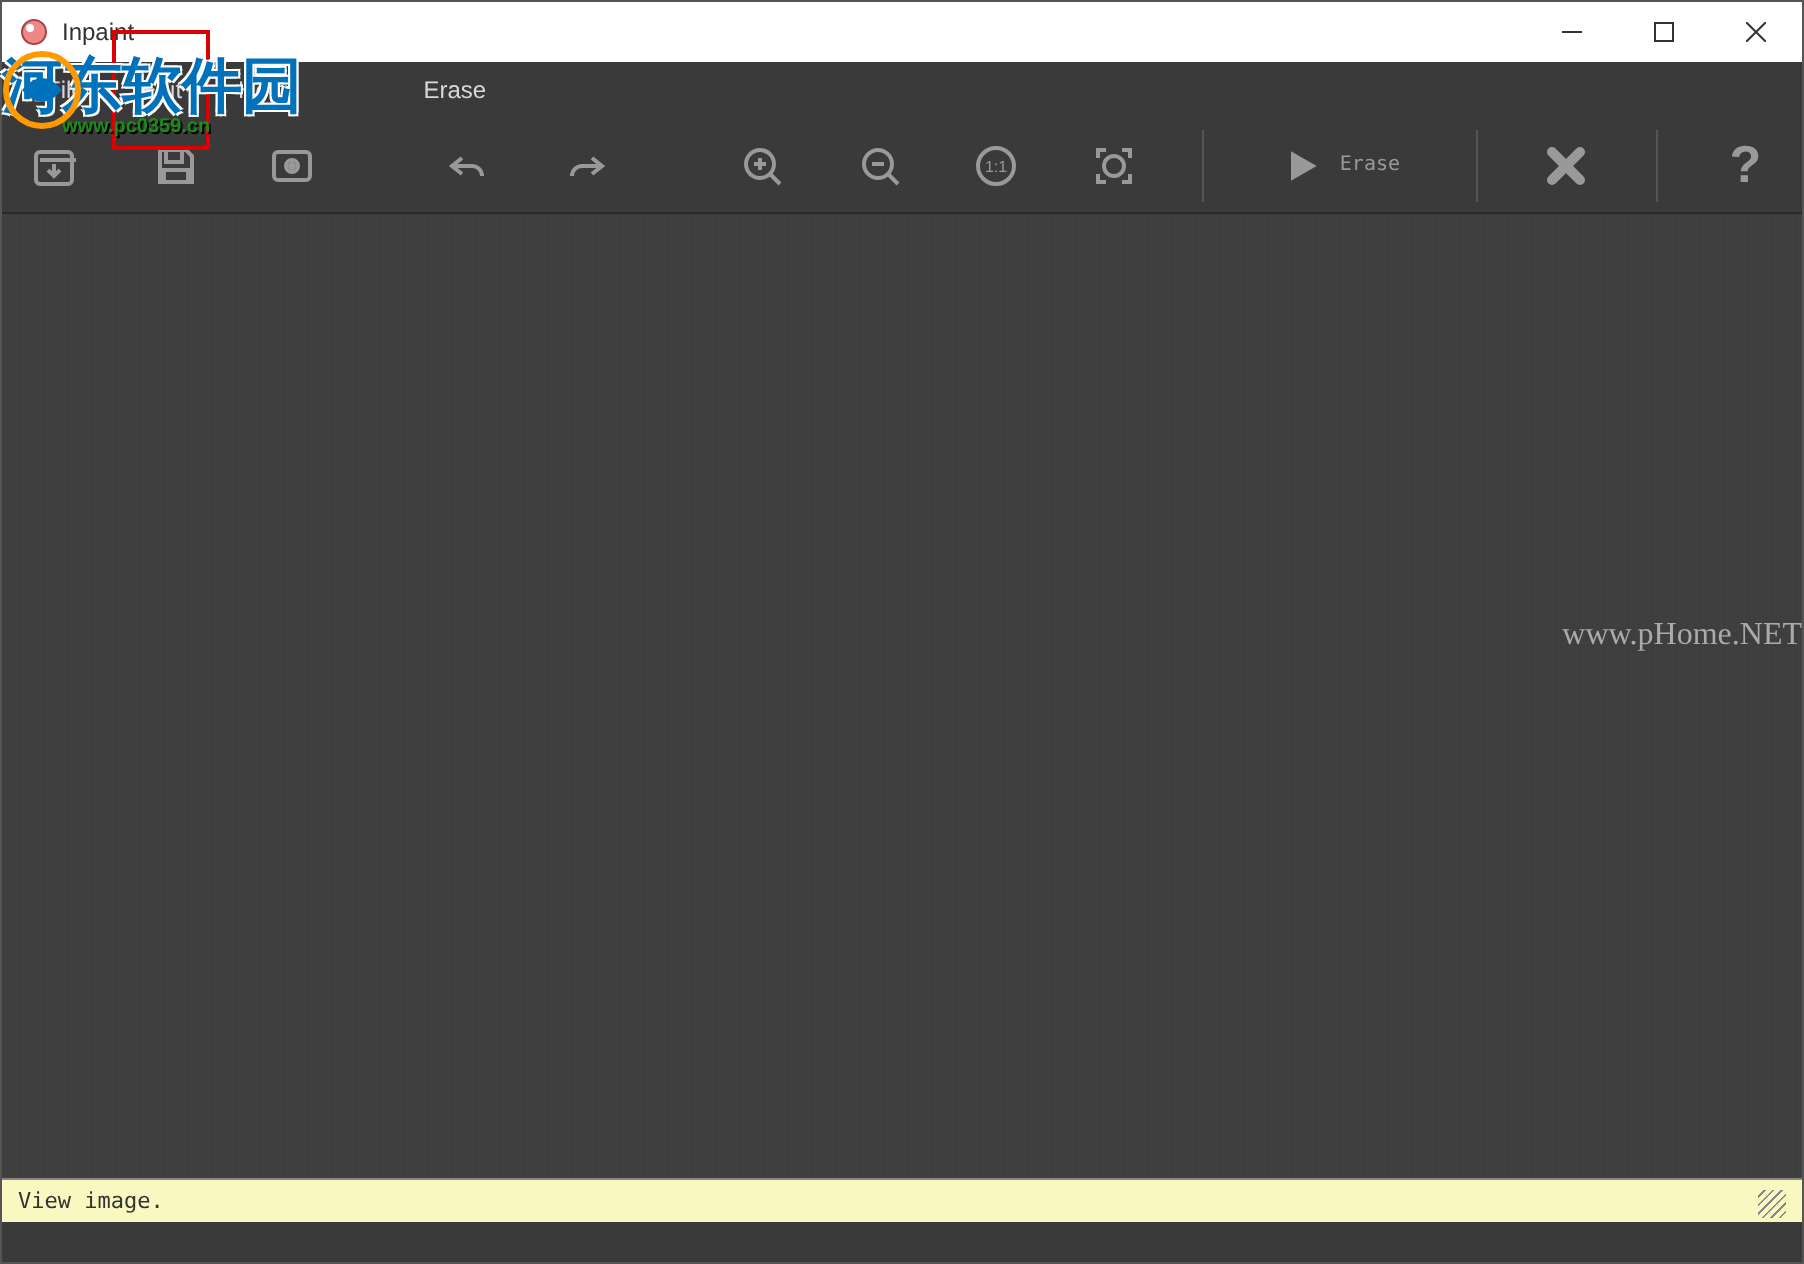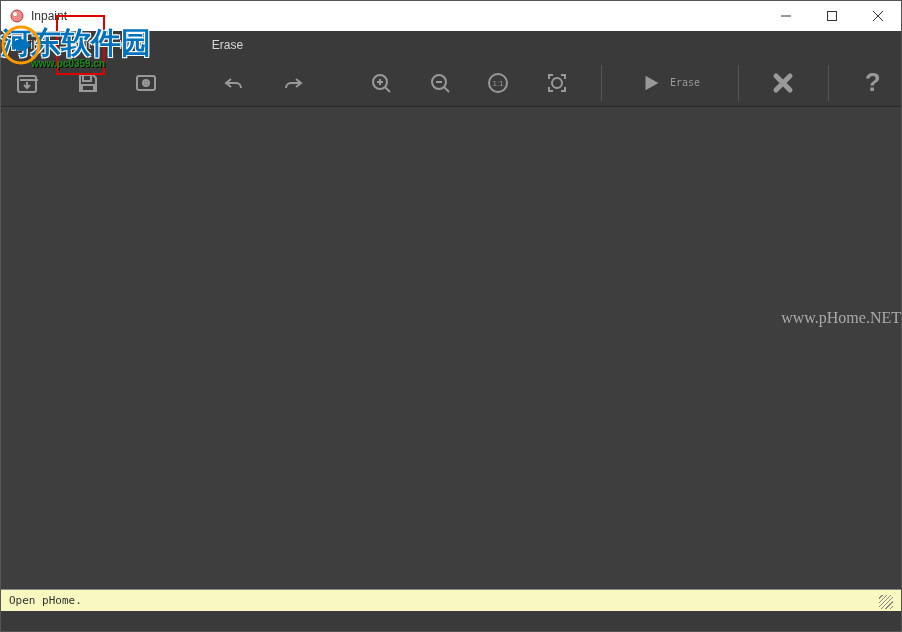--- a/index.html
+++ b/index.html
@@ -164,19 +164,19 @@
     </div>
     <div class="tb-sep"></div>
     <div class="tb-btn tb-q">?</div>
   </div>
 
   <div class="canvas">
     <div class="canvas-text">www.pHome.NET</div>
   </div>
 
   <div class="statusbar">
-    <span class="statusbar-text">Open pHome.</span>
+    <span class="statusbar-text">View image.</span>
     <div class="resize-grip"></div>
   </div>
 
   <div class="bottombar"></div>
 
 </div>
 
 </body></html>

